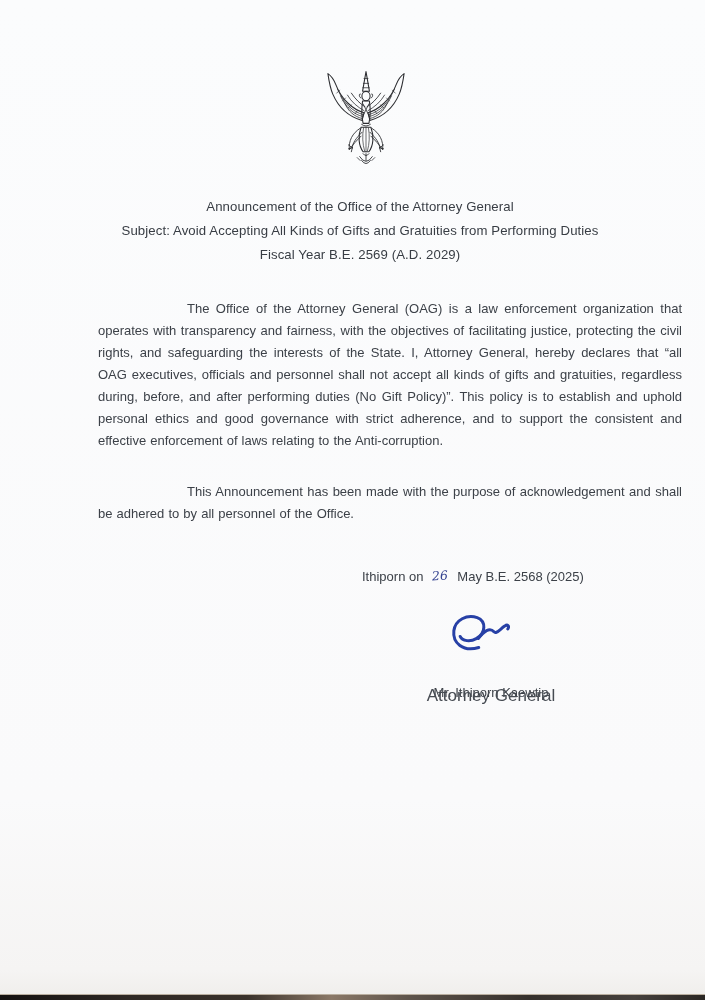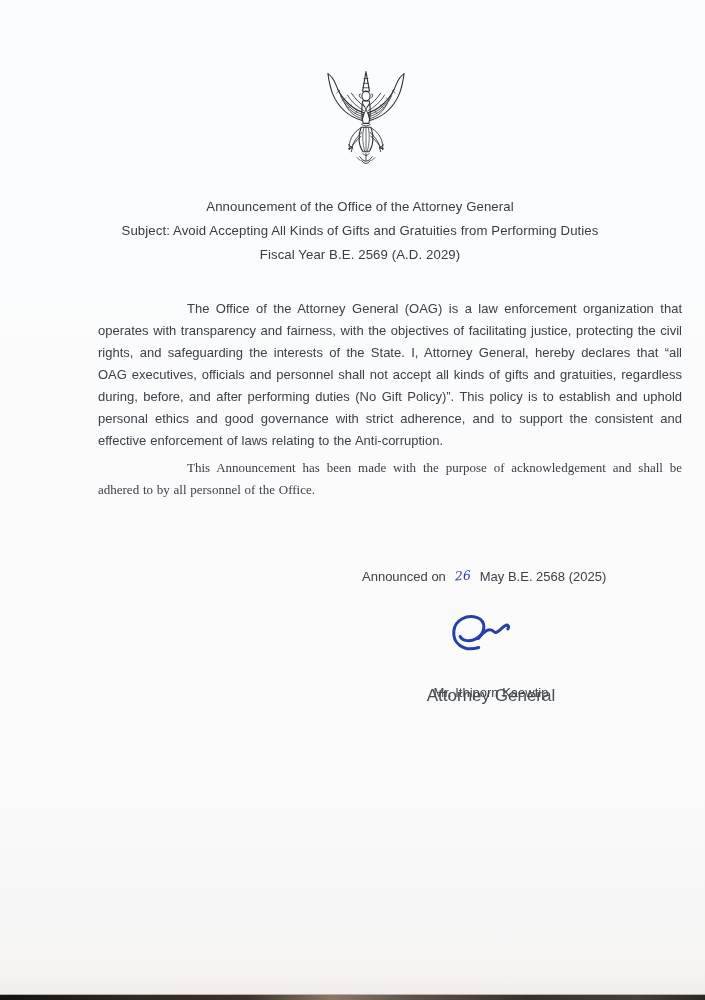--- a/index.html
+++ b/index.html
@@ -36,21 +36,21 @@
     position: absolute; left: 98px; top: 298px; width: 584px;
     font-size: 13px; line-height: 22px;
     color: #3c4148;
   }
   .bodytext p {
     margin: 0;
     text-align: justify;
     text-indent: 89px;
     word-spacing: 0.5px;
   }
-  .bodytext p + p { margin-top: 5px; font-family: Liberation Serif, serif; }
+  .bodytext p + p { margin-top: 29px; }
 
   
   .announced {
     position: absolute; left: 362px; top: 569px;
     font-size: 13px; color: #3c4148; white-space: nowrap;
   }
   .announced .day {
     display: inline-block;
     margin: 0 9px;
     color: #32418f;
@@ -137,21 +137,21 @@
     <div>Subject: Avoid Accepting All Kinds of Gifts and Gratuities from Performing Duties</div>
     <div>Fiscal Year B.E. 2569 (A.D. 2029)</div>
   </div>
 
   <div class="bodytext">
     <p>The Office of the Attorney General (OAG) is a law enforcement organization that operates with transparency and fairness, with the objectives of facilitating justice, protecting the civil rights, and safeguarding the interests of the State. I, Attorney General, hereby declares that “all OAG executives, officials and personnel shall not accept all kinds of gifts and gratuities, regardless during, before, and after performing duties (No Gift Policy)”. This policy is to establish and uphold personal ethics and good governance with strict adherence, and to support the consistent and effective enforcement of laws relating to the Anti-corruption.</p>
     <p>This Announcement has been made with the purpose of acknowledgement and shall be adhered to by all personnel of the Office.</p>
   </div>
 
   <div class="announced">
-    <span>Announced on</span><span class="day">26</span><span>May B.E. 2568 (2025)</span>
+    <span>Ithiporn on</span><span class="day">26</span><span>May B.E. 2568 (2025)</span>
   </div>
 
   <div class="sig">
     <svg viewBox="0 0 80 44" fill="none" stroke="#2740a6" stroke-width="3" stroke-linecap="round" stroke-linejoin="round">
       <path d="M30 36 C14 40 4 30 6 18 C8 7 20 2 30 6 C39 10 38 22 28 27 C22 30 14 29 12 24"></path>
       <path d="M30 27 C36 20 42 16 46 21 C48 24 52 19 57 16 C60 14 62 16 60 19"></path>
     </svg>
   </div>
 
   <div class="signer-name">Mr. Ithiporn Kaewtip</div>

